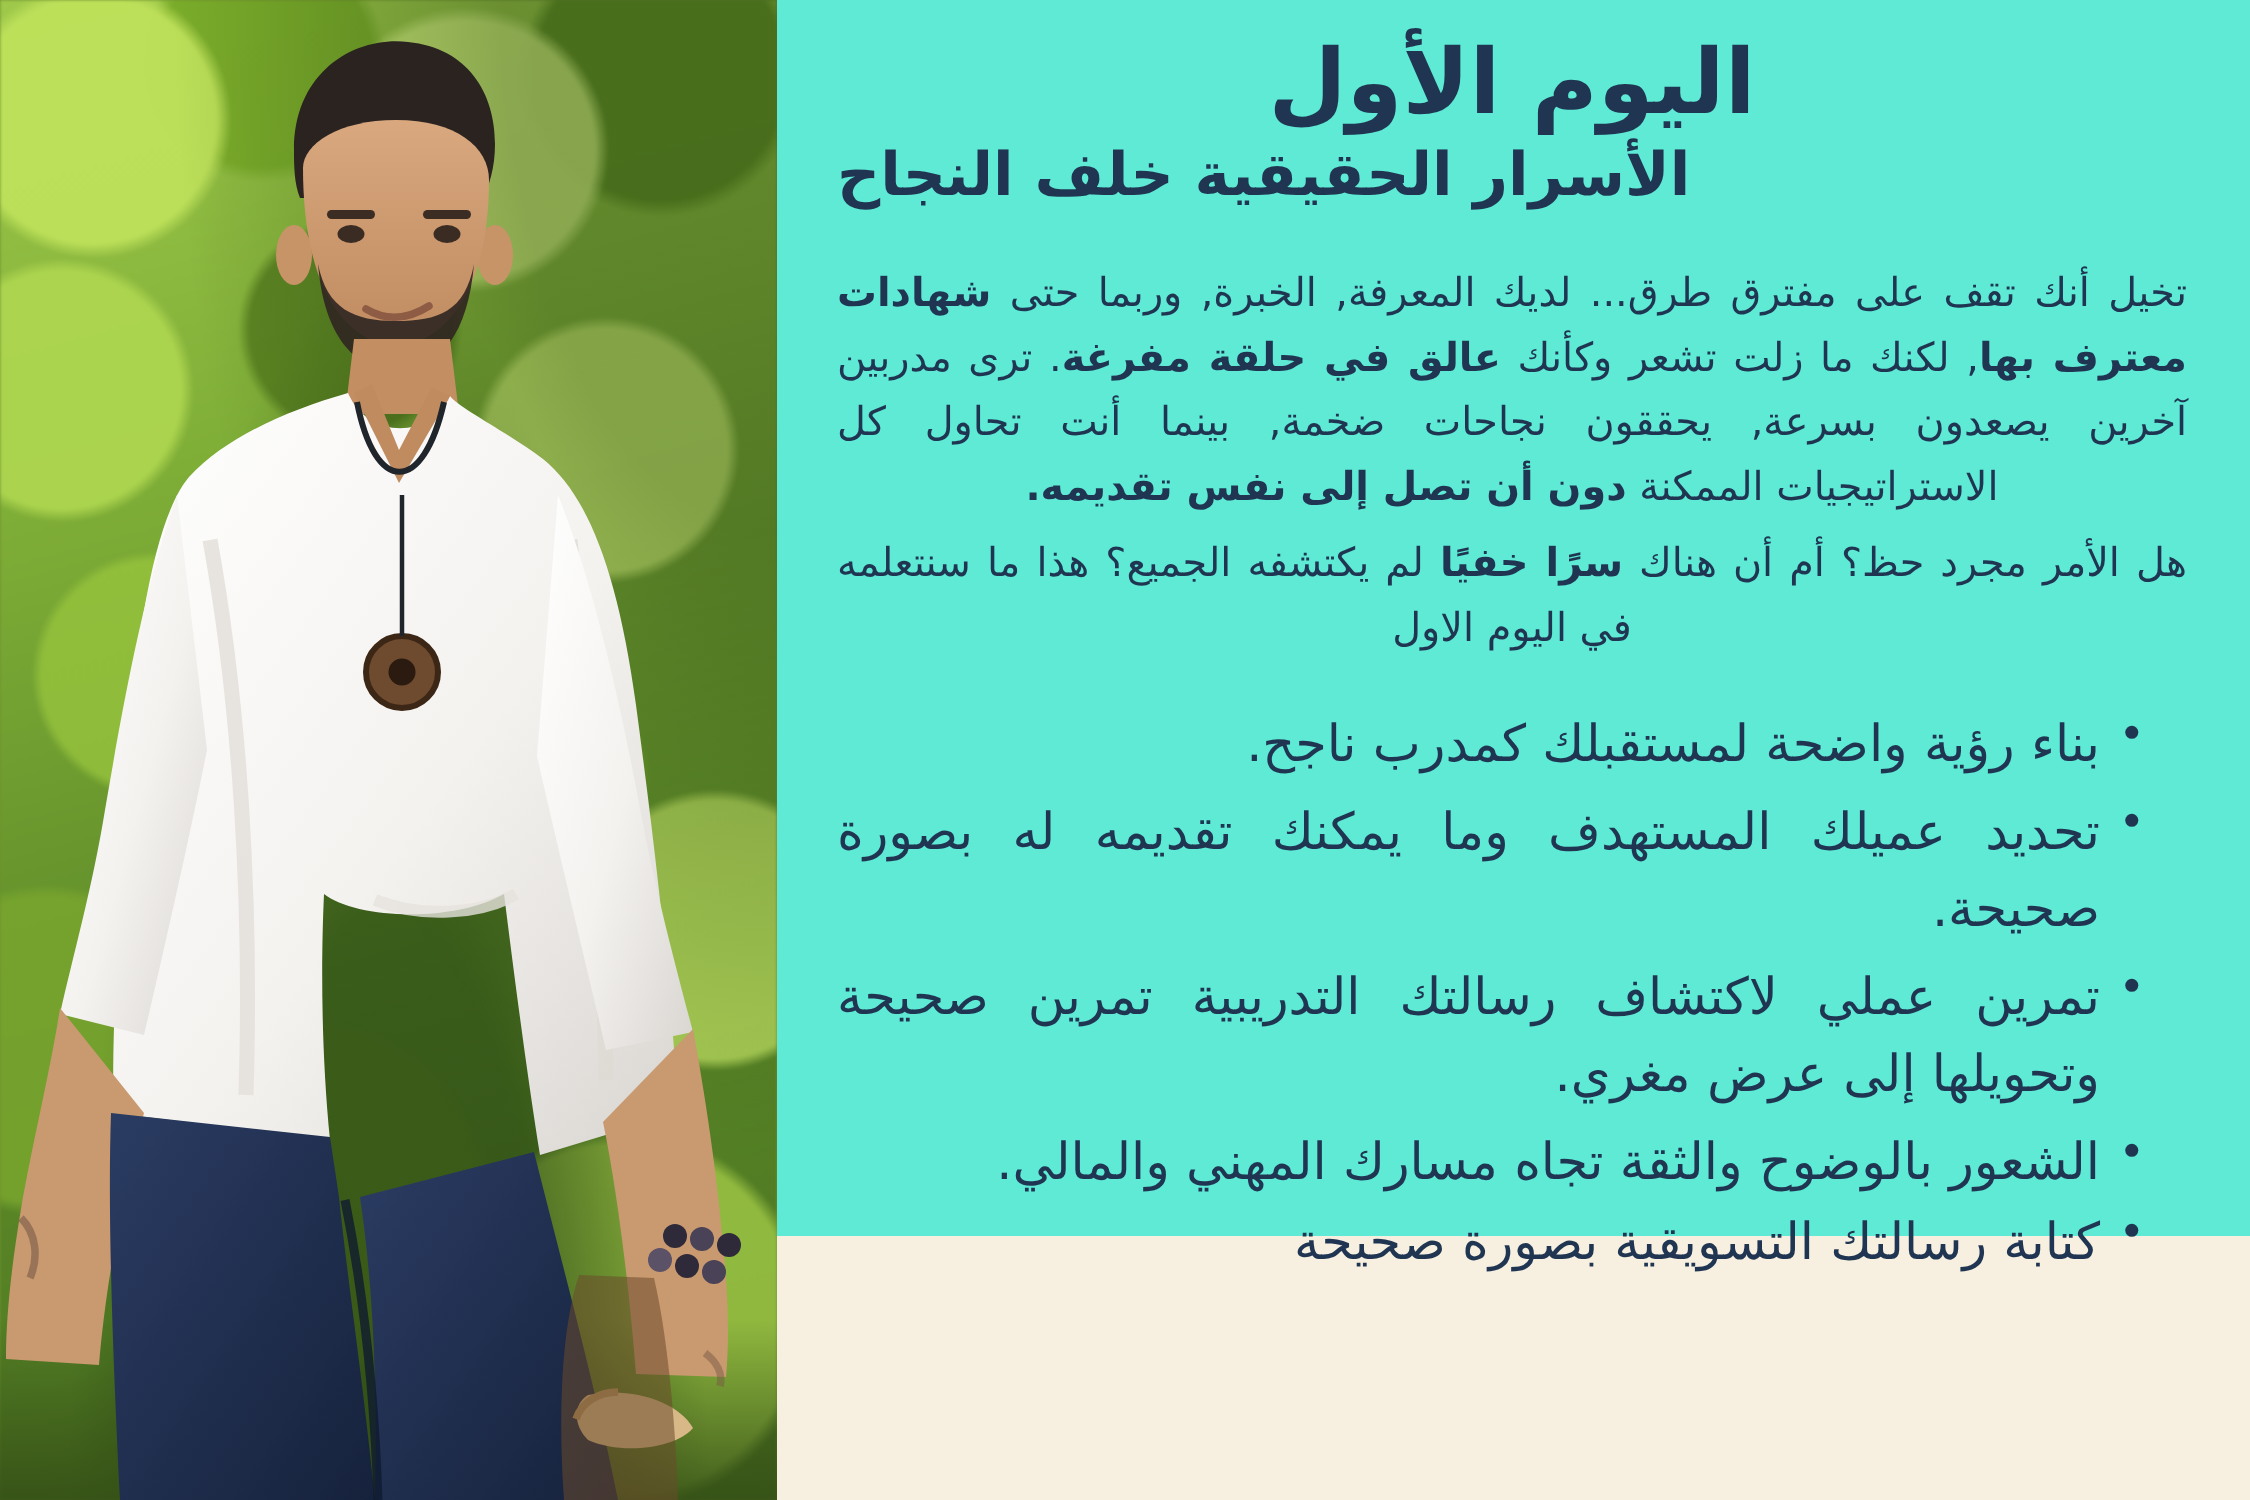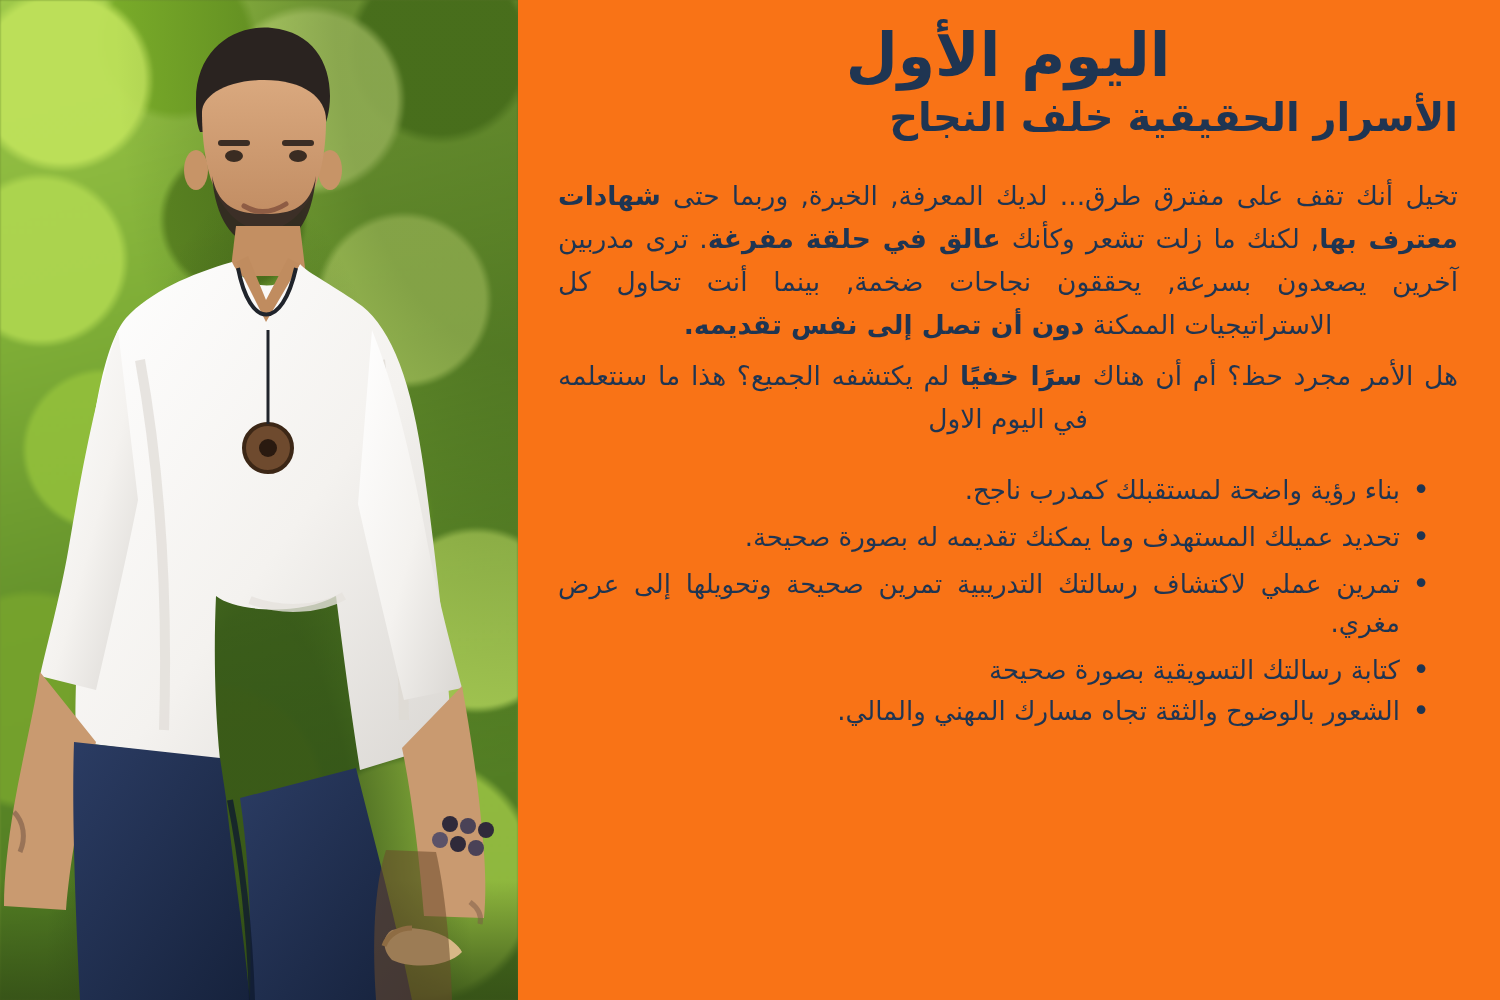--- a/index.html
+++ b/index.html
@@ -8,22 +8,22 @@
     height: 1000px;
     overflow: hidden;
   }
   body {
     font-family: "DejaVu Sans", sans-serif;
     background: #f7f0e0;
   }
   .slide {
     position: relative;
     width: 1500px;
-    height: 1000px;
-    background: #f97316;
+    height: 824px;
+    background: #5eead4;
     display: flex;
     flex-direction: row;
   }
 
   
   .photo-panel {
     position: absolute;
     left: 0;
     top: 0;
     width: 518px;
@@ -86,39 +86,39 @@
     font-size: 60px;
     line-height: 1.12;
     text-align: center;
     letter-spacing: 0px;
   }
   .subtitle {
     color: #1f3552;
     font-weight: bold;
     font-size: 40px;
     line-height: 1.2;
-    text-align: right;
+    text-align: left;
     margin-top: 4px;
   }
   .body-block {
     margin-top: 34px;
     color: #1f3552;
     font-size: 26.5px;
     line-height: 1.62;
     text-align: justify;
     text-align-last: center;
   }
   .body-block.p2 { margin-top: 8px; }
   .body-block b { font-weight: bold; }
 
   .bullets {
     margin-top: 30px;
     padding-right: 58px;
     color: #1f3552;
-    font-size: 26px;
+    font-size: 34px;
     line-height: 1.5;
   }
   .bullets li {
     list-style: none;
     position: relative;
     margin-bottom: 8px;
     text-align: justify;
     text-align-last: right;
   }
   .bullets li::before {
@@ -226,17 +226,17 @@
     </p>
 
     <p class="body-block p2">
       <span>هل الأمر مجرد حظ؟ أم أن هناك </span><b>سرًا خفيًا</b><span> لم يكتشفه الجميع؟ هذا ما سنتعلمه في اليوم الاول</span>
     </p>
 
     <ul class="bullets">
       <li>بناء رؤية واضحة لمستقبلك كمدرب ناجح.</li>
       <li>تحديد عميلك المستهدف وما يمكنك تقديمه له بصورة صحيحة.</li>
       <li>تمرين عملي لاكتشاف رسالتك التدريبية تمرين صحيحة وتحويلها إلى عرض مغري.</li>
+      <li class="tight">الشعور بالوضوح والثقة تجاه مسارك المهني والمالي.</li>
       <li class="tight">كتابة رسالتك التسويقية بصورة صحيحة</li>
-      <li class="tight">الشعور بالوضوح والثقة تجاه مسارك المهني والمالي.</li>
     </ul>
   </div>
 </div>
 
 </body></html>

